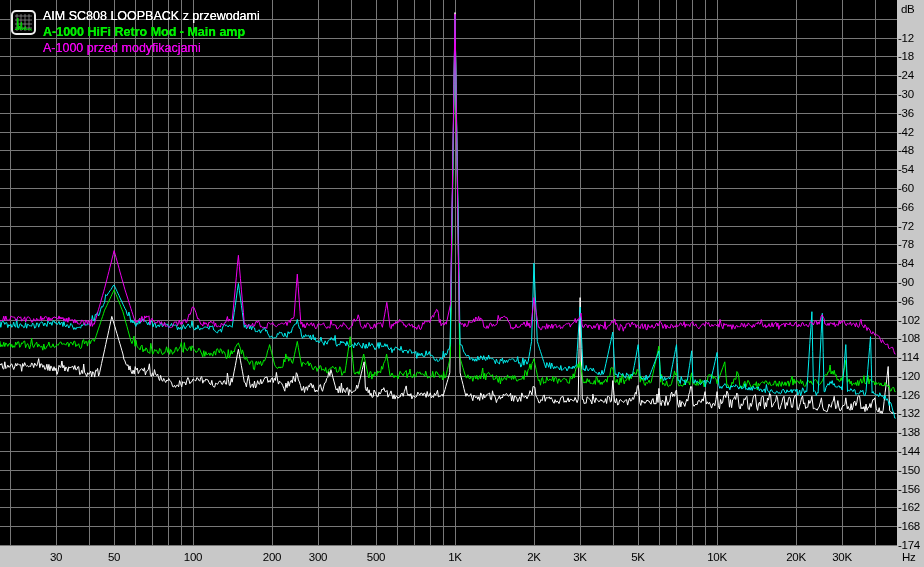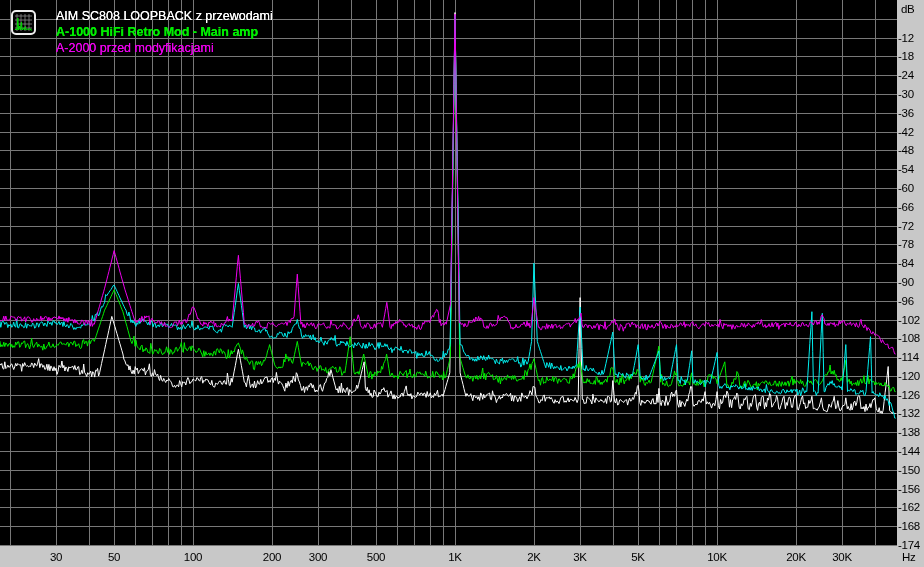--- a/index.html
+++ b/index.html
@@ -1,20 +1,20 @@
 <!DOCTYPE html>
 <html><head>
 <meta charset="utf-8">
 <style>
   *{margin:0;padding:0;box-sizing:border-box}
   html,body{width:924px;height:567px;background:#000;overflow:hidden}
   .screen{position:relative;width:924px;height:567px;font-family:"Liberation Sans",sans-serif}
   #chart{position:absolute;left:0;top:0}
   #chart text{font-family:"Liberation Sans",sans-serif;letter-spacing:-0.3px}
-  .legend{position:absolute;left:11px;top:8px;display:flex;gap:20px;align-items:flex-start}
+  .legend{position:absolute;left:11px;top:8px;display:flex;gap:7px;align-items:flex-start}
   .legend-icon{width:25px;height:25px;margin-top:2px;flex:0 0 auto}
   .legend-rows{display:flex;flex-direction:column}
   .legend-row{font-size:12.5px;line-height:16px;white-space:nowrap;text-shadow:0 0 0 currentColor}
 </style>
 </head>
 <body>
 
 <div class="screen">
   <svg id="chart" width="924" height="567">
       <rect x="0" y="0" width="897" height="546" fill="#000000"></rect>
@@ -154,16 +154,16 @@
             <line x1="4" y1="10" x2="21" y2="10"></line>
           <line x1="4" y1="14" x2="21" y2="14"></line>
             <line x1="4" y1="18" x2="21" y2="18"></line>
         </g>
         <polyline fill="none" stroke="#00dd00" stroke-width="1" points="4,20 5,19 6,20 6.8,8 7.6,20 8.6,16 9.4,20 10.4,12 11.2,20 12.4,18 13.4,20 14.4,16.5 15.2,20 16.4,19 17.4,20 18.6,18 19.6,20 21,20"></polyline>
       </svg>
     </div>
     <div class="legend-rows">
       <div class="legend-row" style="color: rgb(255, 255, 255);">AIM SC808 LOOPBACK z przewodami</div>
       <div class="legend-row" style="color: rgb(0, 238, 0); font-weight: bold;">A-1000 HiFi Retro Mod - Main amp</div>
-      <div class="legend-row" style="color: rgb(238, 0, 238);">A-2000 przed modyfikacjami</div>
+      <div class="legend-row" style="color: rgb(238, 0, 238);">A-1000 przed modyfikacjami</div>
     </div>
   </div>
 </div>
 
 </body></html>

